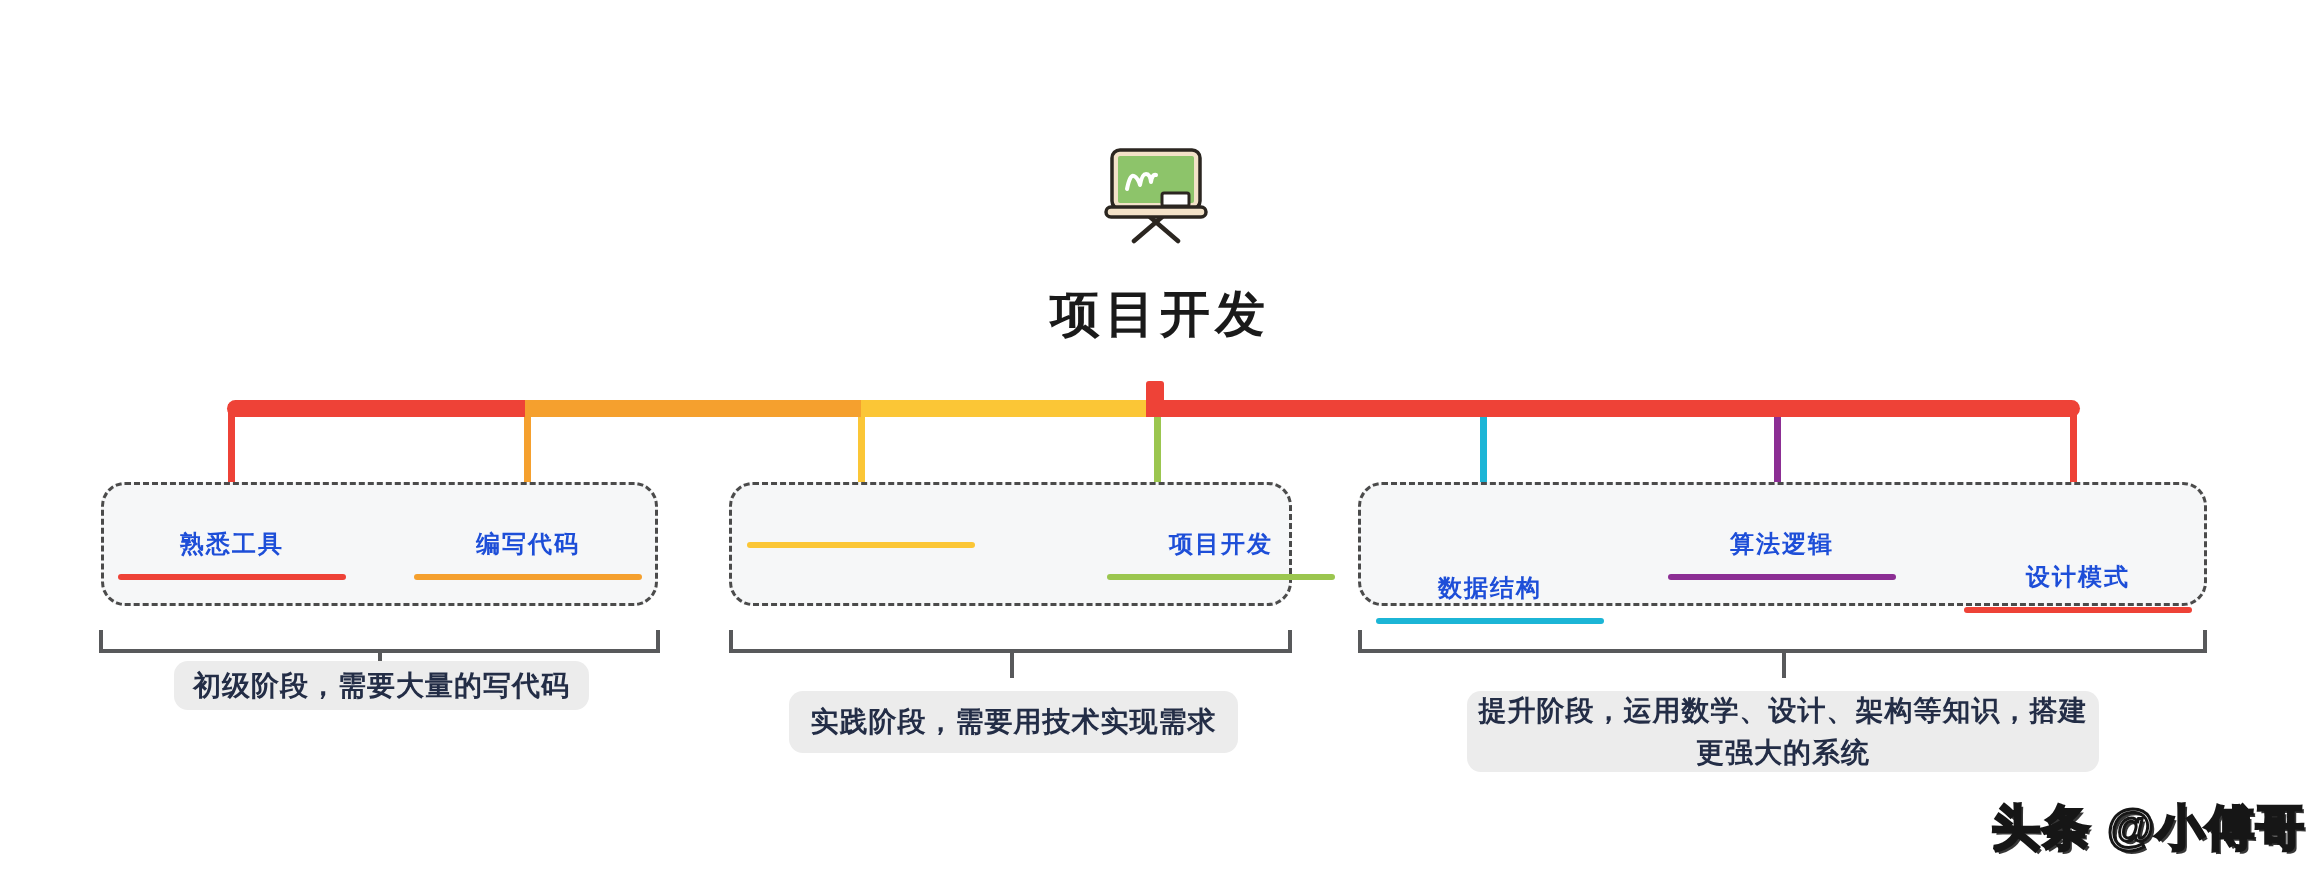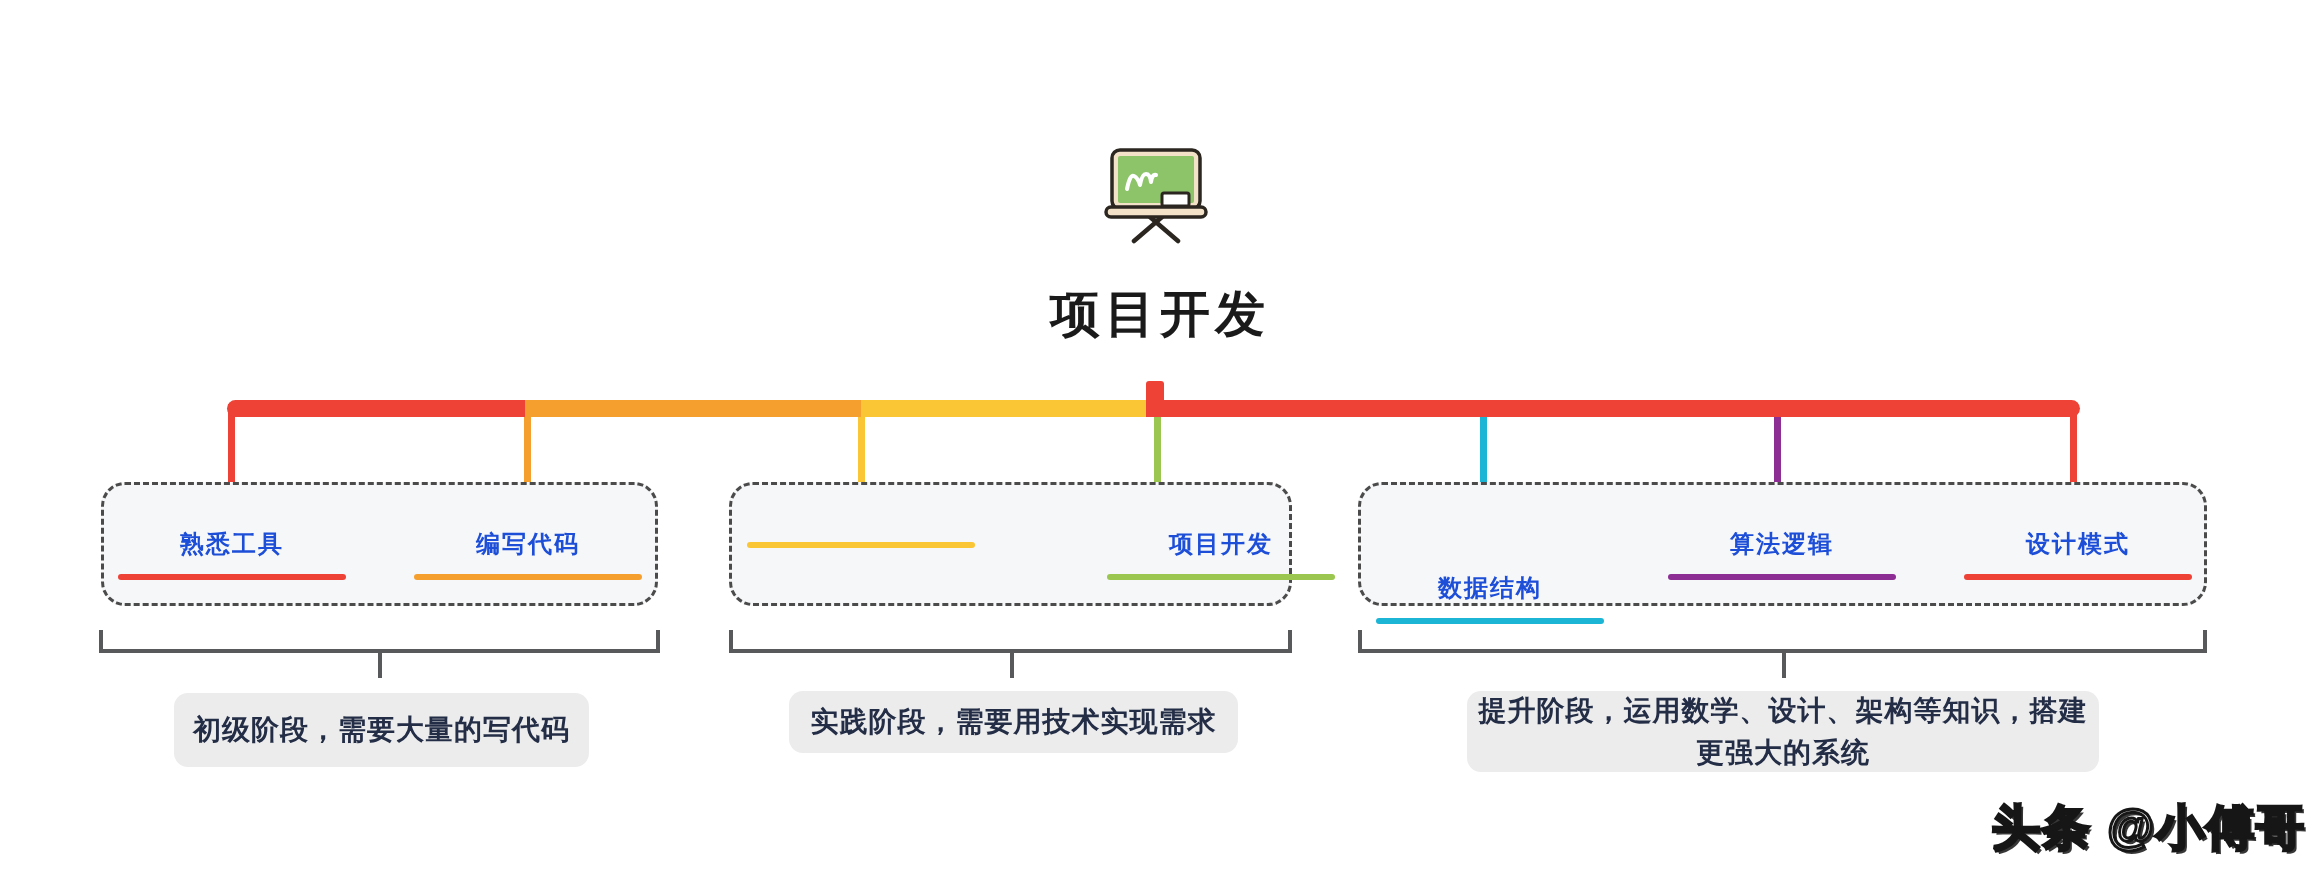--- a/index.html
+++ b/index.html
@@ -105,21 +105,21 @@
   </div>
 
   <div class="topic" style="left:1360px;margin-top:44px;">
     <div class="topic-label">数据结构</div>
     <div class="topic-underline bg-cyan"></div>
   </div>
   <div class="topic" style="left:1652px;">
     <div class="topic-label">算法逻辑</div>
     <div class="topic-underline bg-purple"></div>
   </div>
-  <div class="topic" style="left:1948px;">
+  <div class="topic" style="left:1948px;margin-top:33px;">
     <div class="topic-label">设计模式</div>
     <div class="topic-underline bg-red"></div>
   </div>
 
   <div class="bracket" style="left:99px;width:561px;">
     <div class="stub-l"></div>
     <div class="hbar"></div>
     <div class="stub-r"></div>
     <div class="stub-c" style="left:279px;"></div>
   </div>
@@ -129,21 +129,21 @@
     <div class="stub-r"></div>
     <div class="stub-c" style="left:281px;"></div>
   </div>
   <div class="bracket" style="left:1358px;width:849px;">
     <div class="stub-l"></div>
     <div class="hbar"></div>
     <div class="stub-r"></div>
     <div class="stub-c" style="left:424px;"></div>
   </div>
 
-  <div class="summary" style="left:174px;top:693px;width:415px;height:74px;">
+  <div class="summary" style="left:174px;top:661px;width:415px;height:49px;">
     <span>初级阶段，需要大量的写代码</span>
   </div>
   <div class="summary" style="left:789px;top:691px;width:449px;height:62px;">
     <span>实践阶段，需要用技术实现需求</span>
   </div>
   <div class="summary" style="left:1467px;top:691px;width:632px;height:81px;">
     <span>提升阶段，运用数学、设计、架构等知识，搭建</span>
     <span>更强大的系统</span>
   </div>
 

